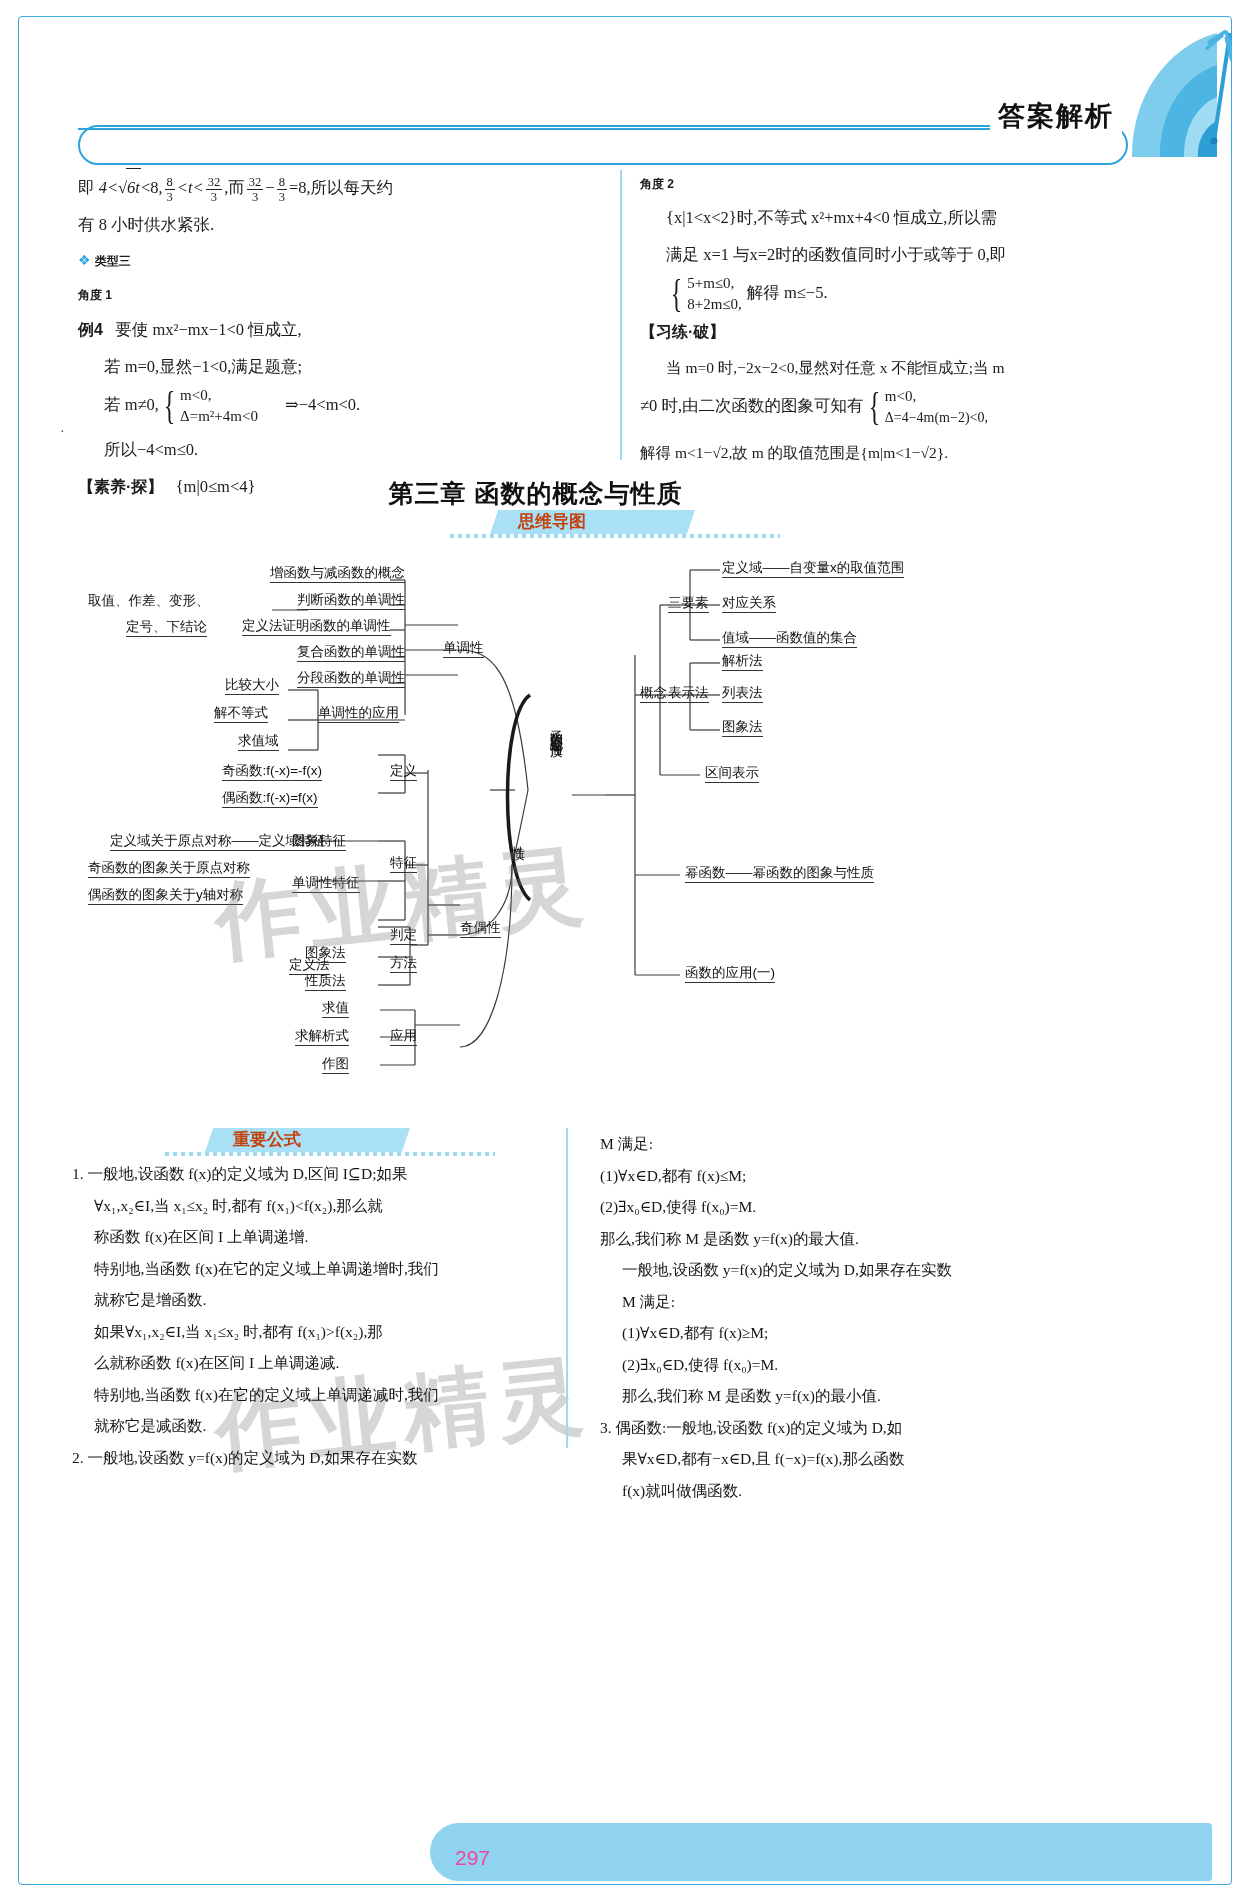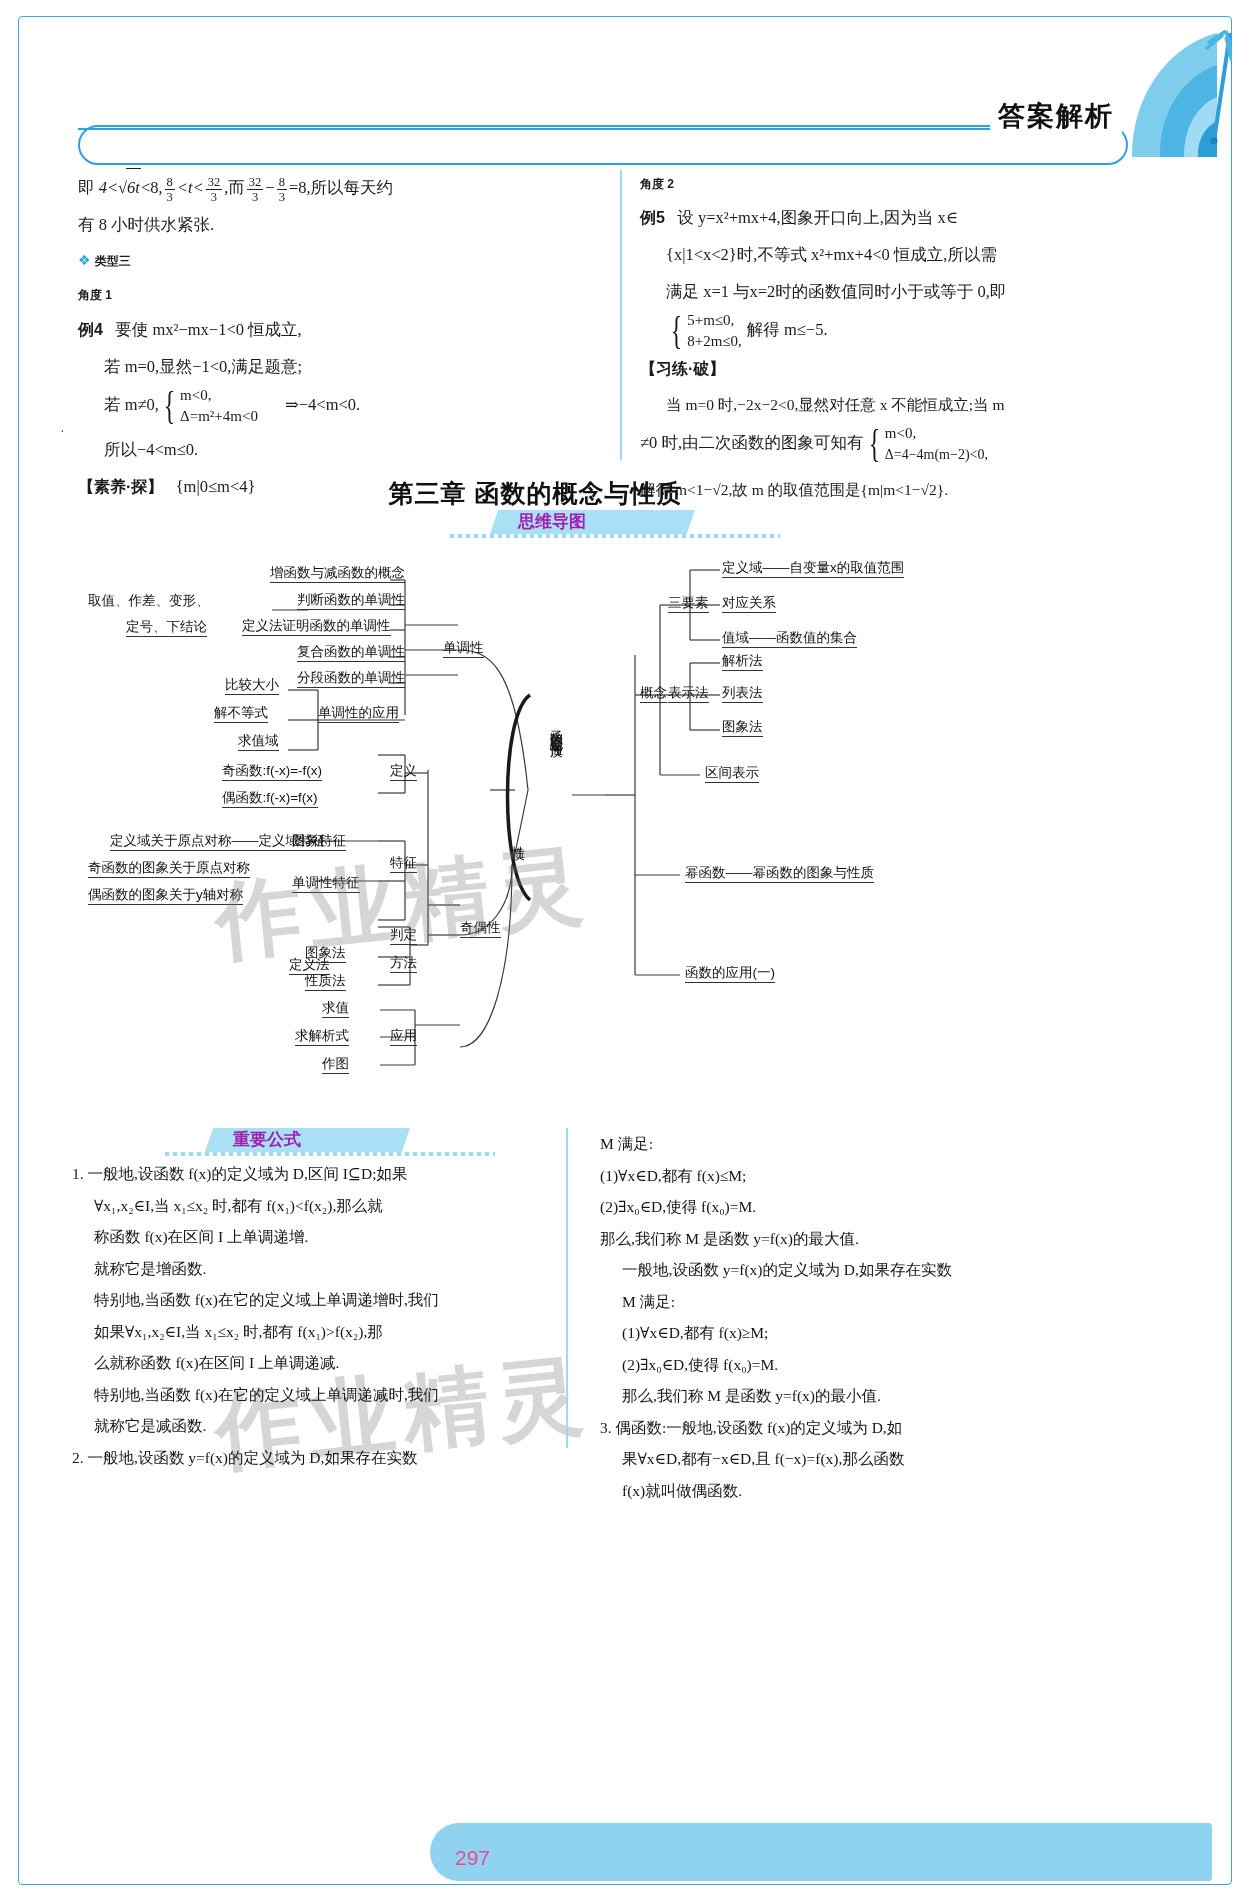--- a/index.html
+++ b/index.html
@@ -91,21 +91,21 @@
     background:#a9e0f6;
     clip-path:polygon(4% 0,100% 0,96% 100%,0 100%);
   }
   .banner .dots{
     position:absolute; left:0; top:30px; width:330px; height:4px;
     background:repeating-linear-gradient(to right,#9bdaf5 0 4px, transparent 4px 8px);
   }
   .banner .txt{
     position:absolute; left:68px; top:6px; width:200px; height:24px;
     font-family:"Liberation Sans",sans-serif;
-    font-size:17px; font-weight:bold; color:#a21caf;
+    font-size:17px; font-weight:bold; color:#c2410c;
     line-height:24px;
   }
   #banner-mindmap{ left:450px; top:504px; }
   #banner-formula{ left:165px; top:1122px; }
   
   .mindmap{ position:absolute; left:60px; top:545px; width:1130px; height:570px; }
   .mindmap svg{ position:absolute; left:0; top:0; }
   .node{
     position:absolute;
     font-family:"Liberation Sans",sans-serif;
@@ -214,24 +214,20 @@
     &nbsp;&nbsp;<span>{m|0≤m&lt;4}</span>
   </div>
 </div>
 
 <div class="colR">
 
   <div class="ln" style="line-height:30px;">
     <span class="kw">角度 2</span>
   </div>
 
-  <div class="ln">
-    <span class="lbl">例5</span>
-    &nbsp;&nbsp;<span>设 y=x²+mx+4,图象开口向上,因为当 x∈</span>
-  </div>
   <div class="ln ind">{x|1&lt;x&lt;2}时,不等式 x²+mx+4&lt;0 恒成立,所以需</div>
   <div class="ln ind">满足 x=1 与x=2时的函数值同时小于或等于 0,即</div>
 
   <div class="ln ind">
     <span class="sys">
         <span class="brace">{</span>
         <span class="rows">
           <span style="display:block">5+m≤0,</span>
           <span style="display:block">8+2m≤0,</span>
         </span>
@@ -422,22 +418,22 @@
   <div class="txt">重要公式</div>
   <div class="dots"></div>
 </div>
 
 <div class="fdiv"></div>
 
 <div class="fcolL">
   <div class="fl">1. 一般地,设函数 f(x)的定义域为 D,区间 I⊆D;如果</div>
   <div class="fl ind1">∀x₁,x₂∈I,当 x₁≤x₂ 时,都有 f(x₁)&lt;f(x₂),那么就</div>
   <div class="fl ind1">称函数 f(x)在区间 I 上单调递增.</div>
+  <div class="fl ind1">特别地,当函数 f(x)在它的定义域上单调递增时,我们</div>
   <div class="fl ind1">就称它是增函数.</div>
-  <div class="fl ind1">特别地,当函数 f(x)在它的定义域上单调递增时,我们</div>
   <div class="fl ind1">如果∀x₁,x₂∈I,当 x₁≤x₂ 时,都有 f(x₁)&gt;f(x₂),那</div>
   <div class="fl ind1">么就称函数 f(x)在区间 I 上单调递减.</div>
   <div class="fl ind1">特别地,当函数 f(x)在它的定义域上单调递减时,我们</div>
   <div class="fl ind1">就称它是减函数.</div>
   <div class="fl">2. 一般地,设函数 y=f(x)的定义域为 D,如果存在实数</div>
 </div>
 
 <div class="fcolR">
   <div class="fl">M 满足:</div>
   <div class="fl">(1)∀x∈D,都有 f(x)≤M;</div>

